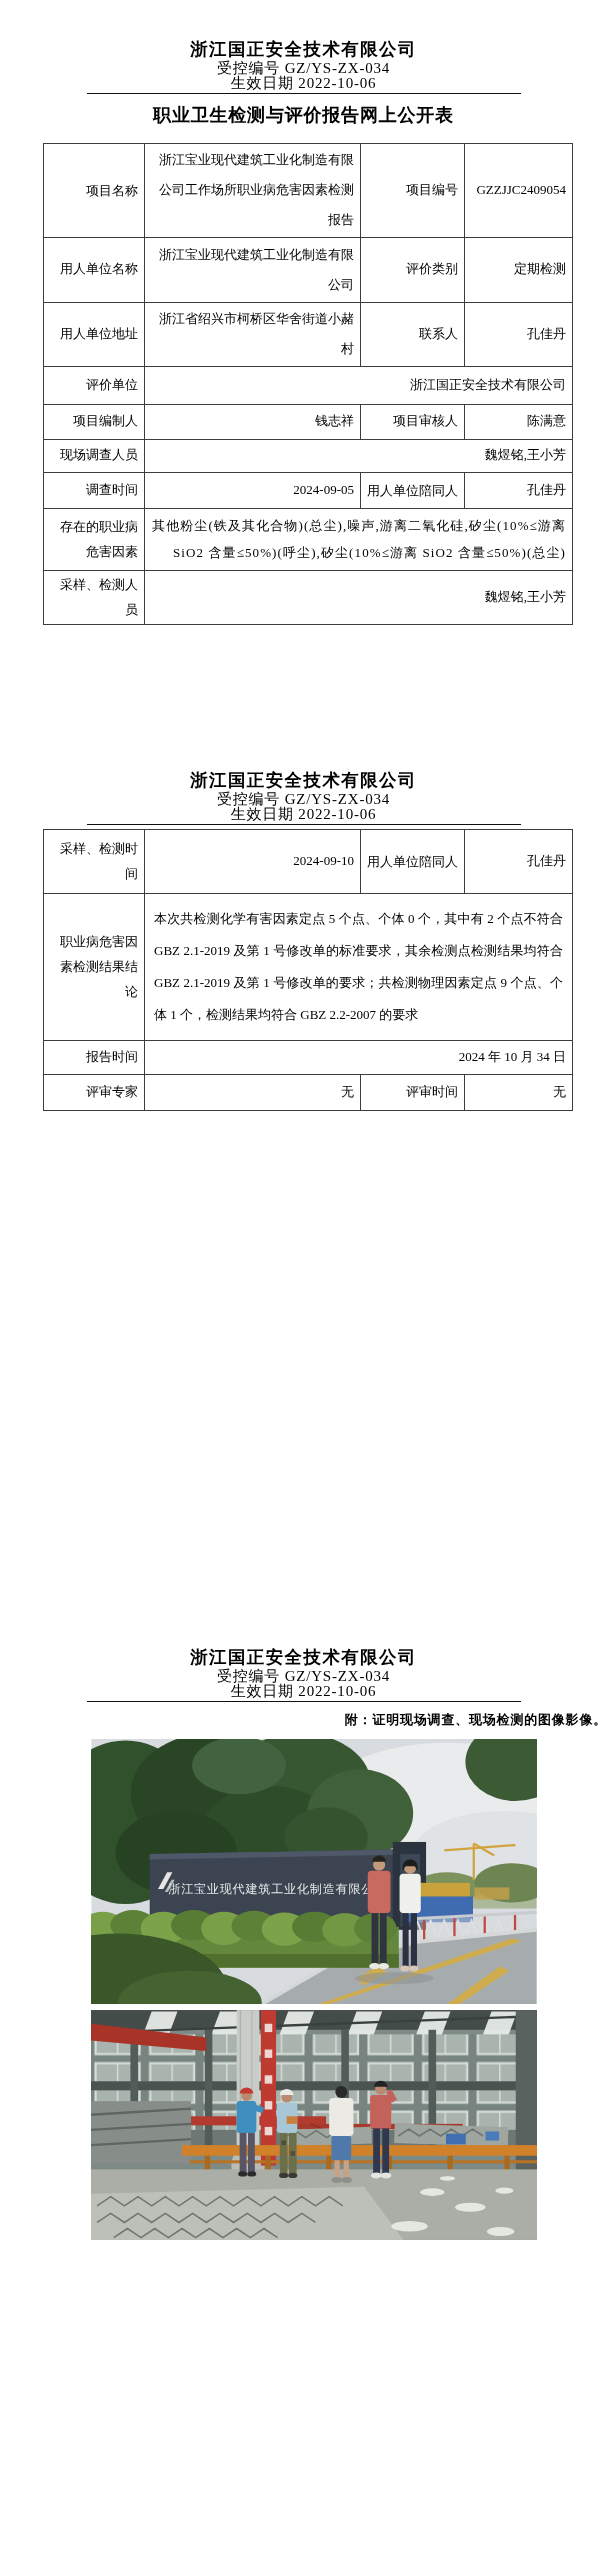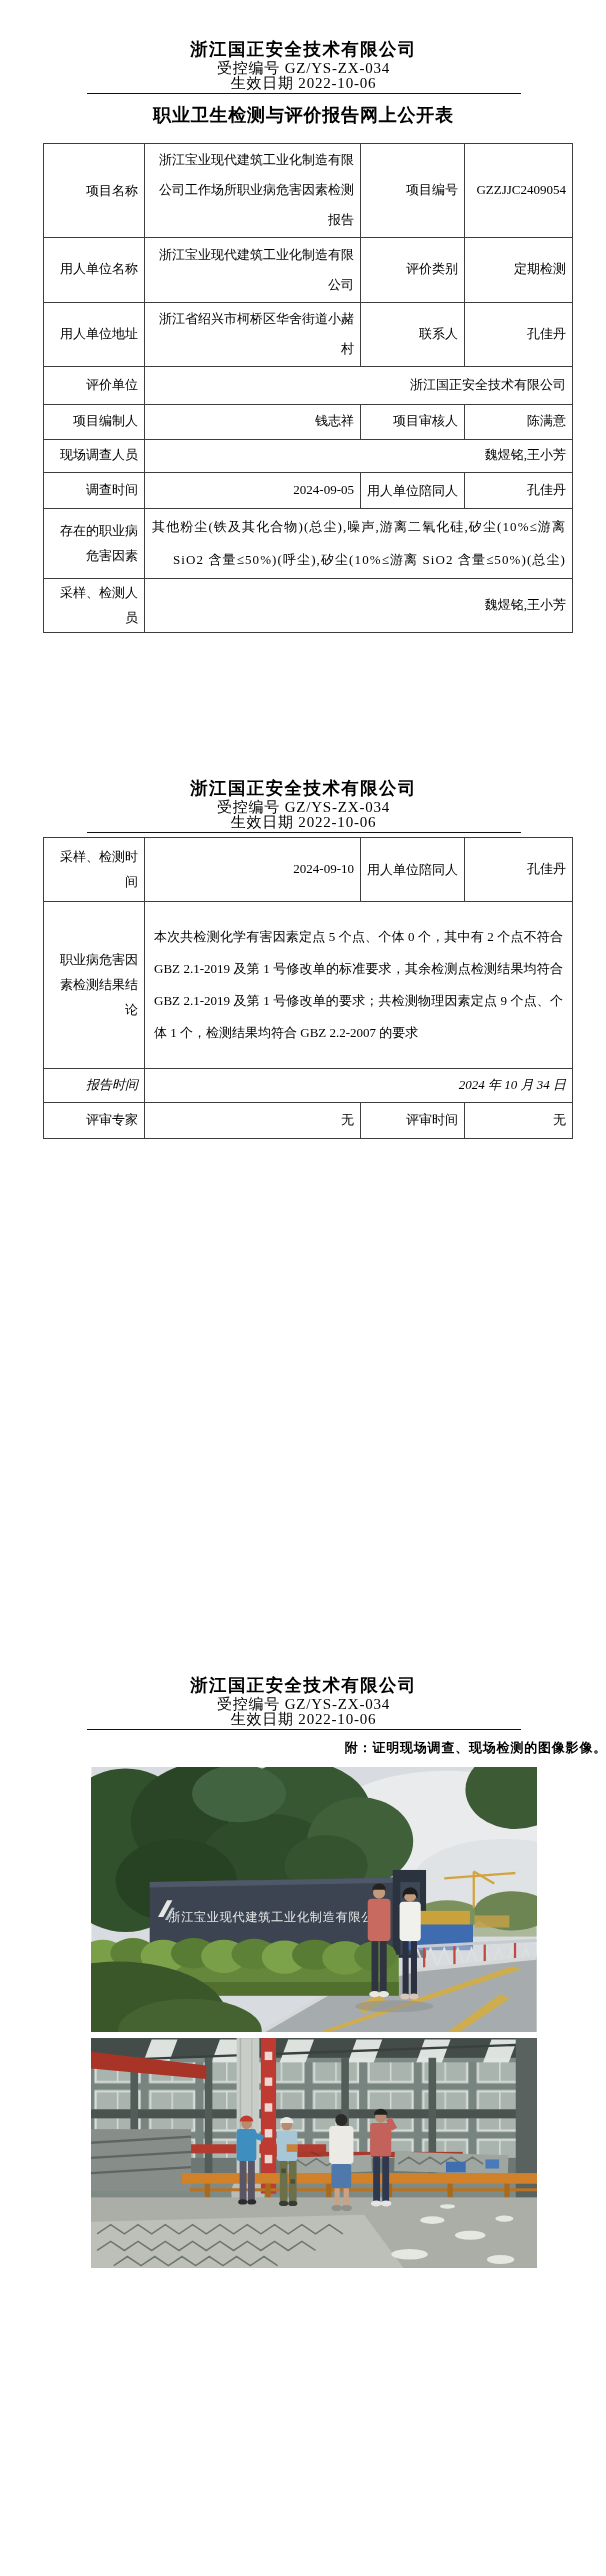--- a/index.html
+++ b/index.html
@@ -24,27 +24,27 @@
   #table1 tr:nth-child(5){height:35px;}
   #table1 tr:nth-child(6){height:33px;}
   #table1 tr:nth-child(7){height:36px;}
   #table1 tr:nth-child(8){height:62px;}
   #table1 tr:nth-child(9){height:33px;}
   #table1 tr:nth-child(10){height:90px;}
   #table1 tr:nth-child(11){height:65px;}
 
   #table2 tr:nth-child(1){height:64px;}
   #table2 tr:nth-child(2){height:129px;}
-  #table2 tr:nth-child(3){height:34px;font-style:italic;}
+  #table2 tr:nth-child(3){height:34px;}
   #table2 tr:nth-child(4){height:36px;}
 
   .lh-tall{line-height:30px;}
   .lh-mid{line-height:25px;}
-  .hazards{line-height:33px;letter-spacing:1.1px;margin-left:26px;}
-  .conclusion{text-align:justify;line-height:32px;padding:19px 9px;}
+  .hazards{line-height:27px;letter-spacing:1.1px;margin-left:26px;}
+  .conclusion{text-align:justify;line-height:32px;padding:9px 9px;}
 
   .section2{margin-top:144px;}
   .section3{margin-top:535px;}
   .attachment-note{margin:7.6px 0 0 93px;font-size:13px;font-weight:bold;letter-spacing:0.8px;line-height:20px;text-align:right;}
   .photo{display:block;width:446px;margin:9px 0 0 91px;line-height:0;}
   .photo + .photo{margin-top:6px;}
   svg{display:block;}
 </style>
 </head>
 <body>

